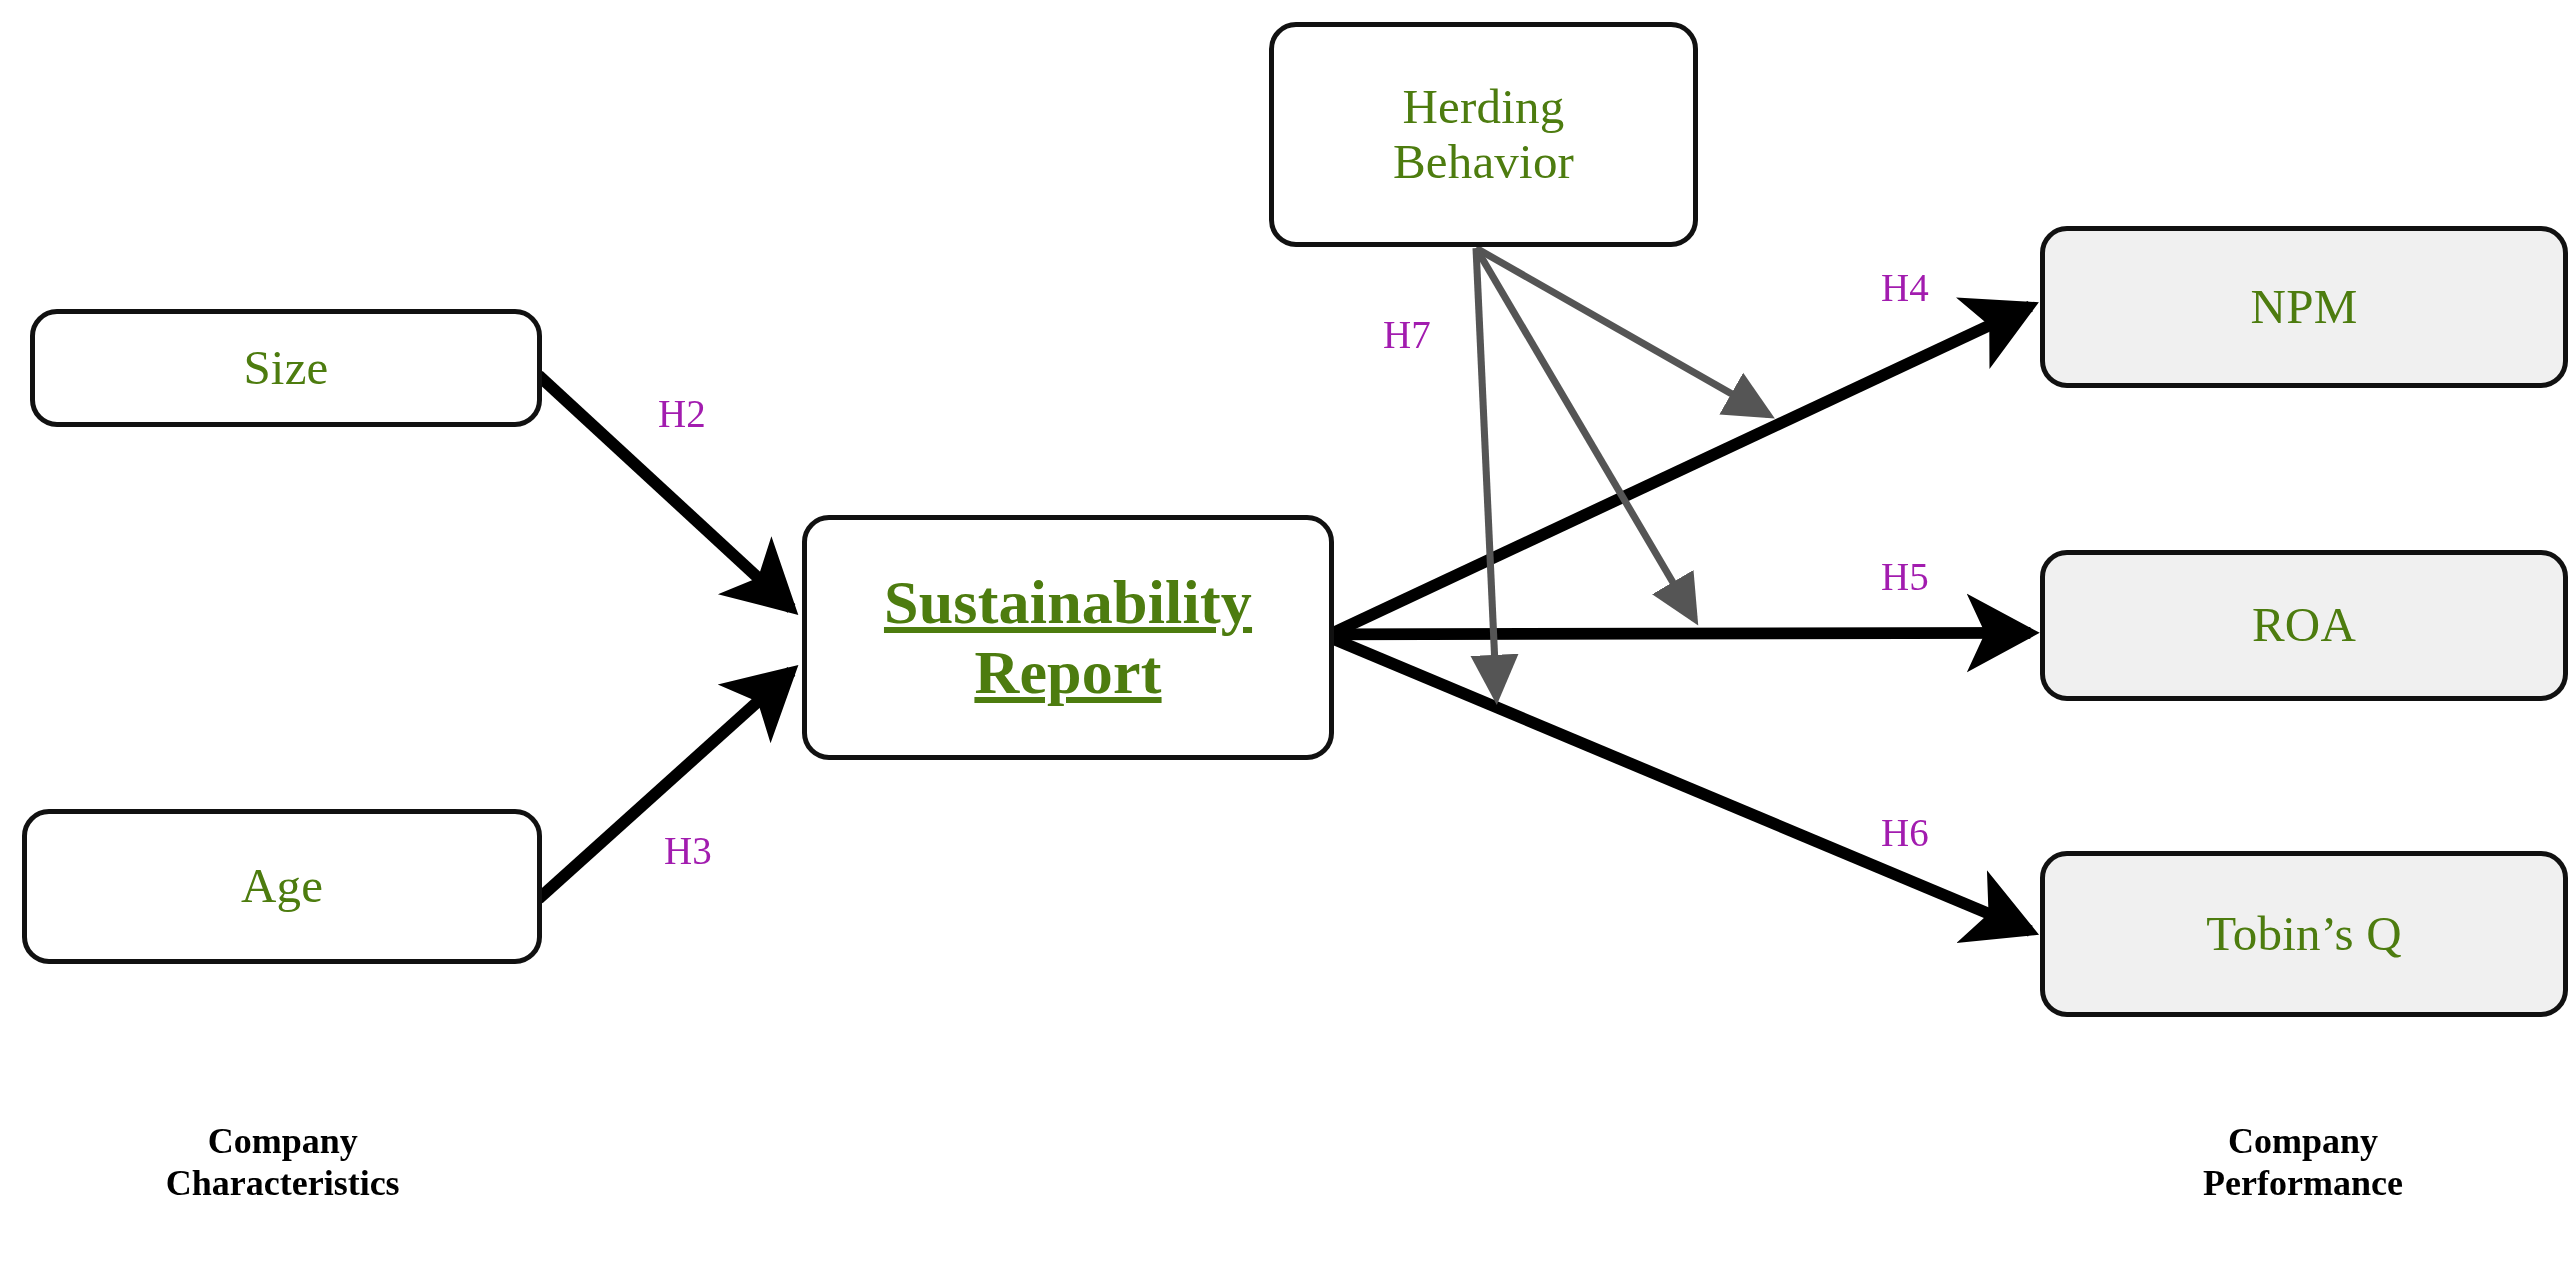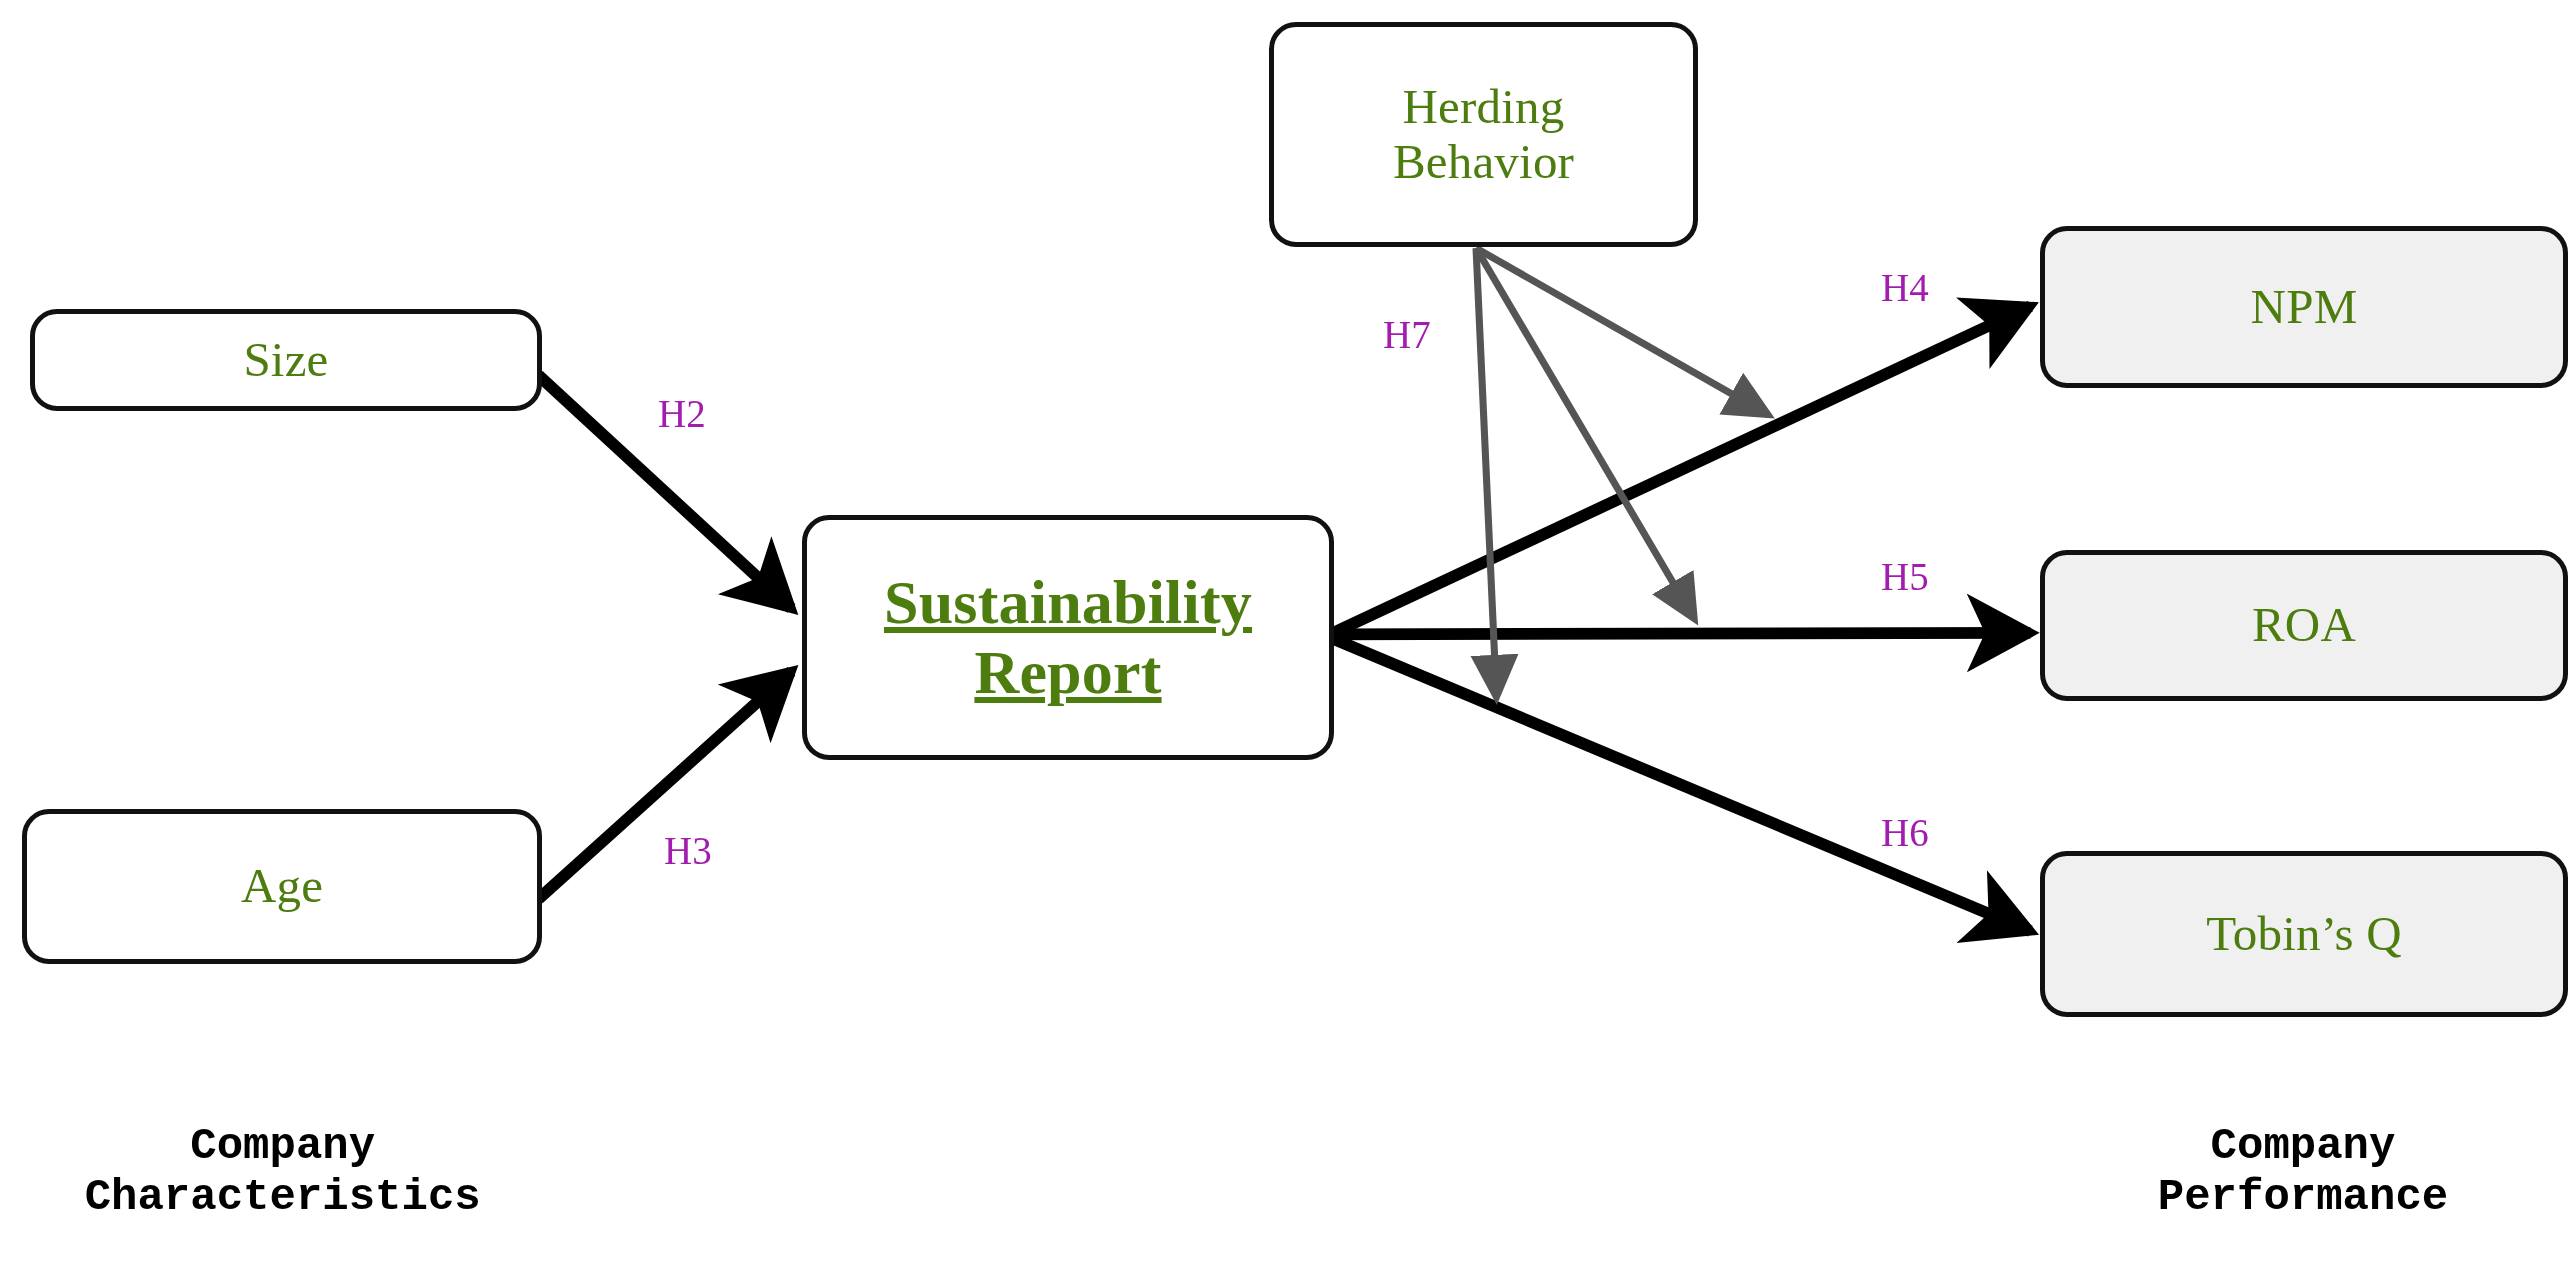--- a/index.html
+++ b/index.html
@@ -49,27 +49,27 @@
   .edge-label {
     position: absolute;
     font-size: 39px;
     font-weight: 400;
     color: #a21caf;
     white-space: nowrap;
     font-family: "Liberation Serif", "DejaVu Serif", serif;
   }
   .group-caption {
     position: absolute;
-    font-size: 44px;
+    font-size: 36px;
     font-weight: 700;
     color: #000000;
     text-align: center;
     line-height: 1.16;
     white-space: pre-line;
-    font-family: Liberation Mono, monospace;
+    font-family: Liberation Serif, serif;
   }
 </style>
 </head>
 <body>
 
 <div id="canvas">
 
   <svg id="diagram-svg" viewBox="0 0 3281 1629">
     <defs>
       <marker id="head-black" markerWidth="7" markerHeight="7" refX="5.4" refY="3.5" orient="auto" markerUnits="strokeWidth">
@@ -90,21 +90,21 @@
 
     <line x1="1694" y1="812" x2="2586" y2="1186" stroke="#000000" stroke-width="15" marker-end="url(#head-black)"></line>
 
     <line x1="1880" y1="316" x2="2252" y2="528" stroke="#555555" stroke-width="9" marker-end="url(#head-gray)"></line>
 
     <line x1="1880" y1="316" x2="2158" y2="788" stroke="#555555" stroke-width="9" marker-end="url(#head-gray)"></line>
 
     <line x1="1880" y1="316" x2="1906" y2="888" stroke="#555555" stroke-width="9" marker-end="url(#head-gray)"></line>
   </svg>
 
-  <div class="node-box fill-white" style="left:30px; top:309px; width:512px; height:102px;">
+  <div class="node-box fill-white" style="left:30px; top:309px; width:512px; height:118px;">
     <span class="node-label">Size</span>
   </div>
 
   <div class="node-box fill-white" style="left:22px; top:809px; width:520px; height:155px;">
     <span class="node-label">Age</span>
   </div>
 
   <div class="node-box fill-white" style="left:802px; top:515px; width:532px; height:245px;">
     <span class="node-label bold" style="white-space:pre-line;">Sustainability
 Report</span>

